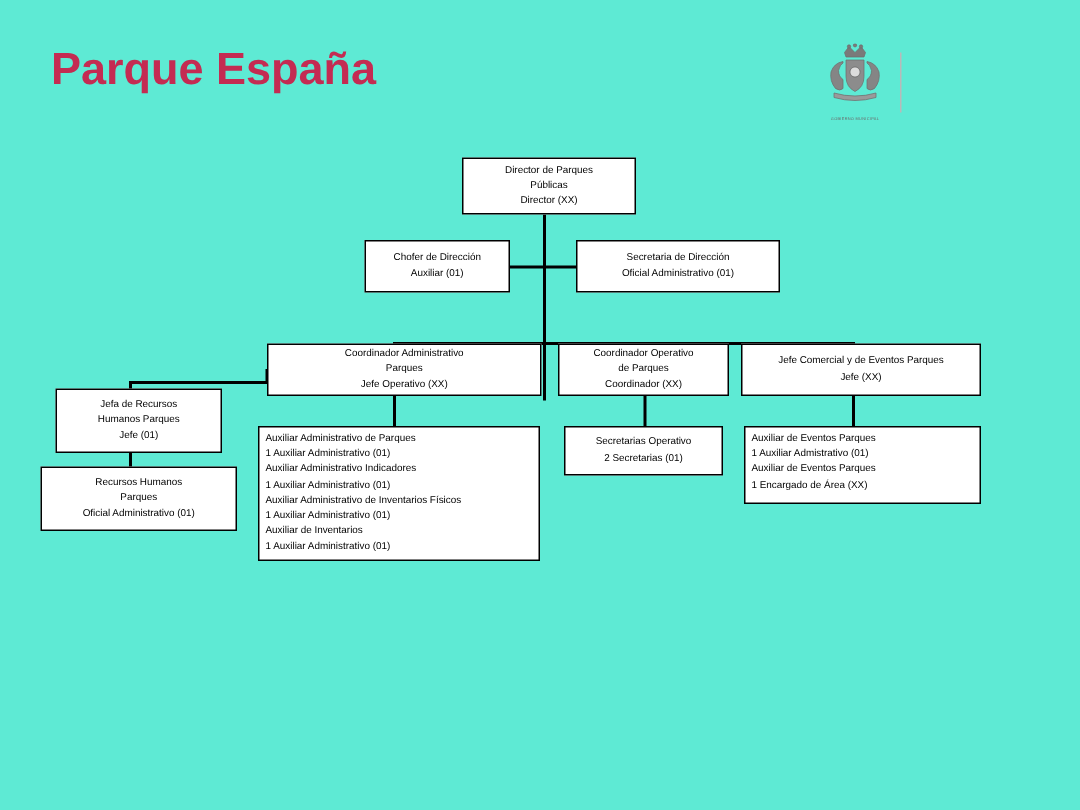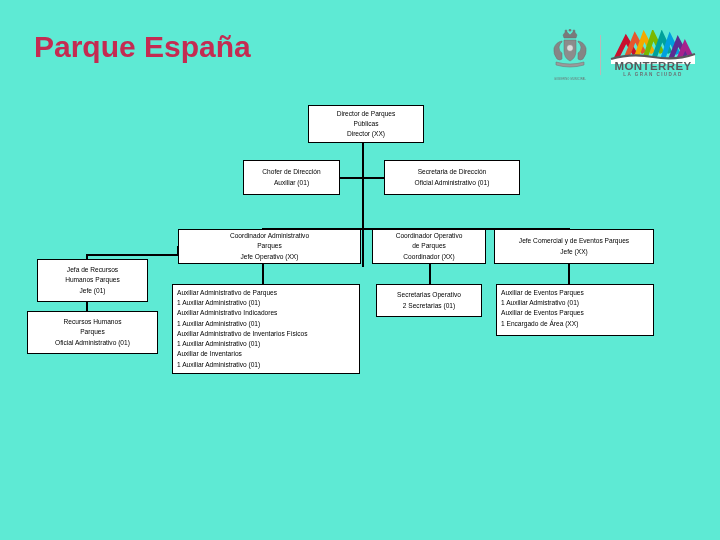--- a/index.html
+++ b/index.html
@@ -163,38 +163,20 @@
           <path d="M30 12 Q36 13 38 19 Q39 25 35 30 Q32 32 30 30 L30 24 Q33 22 33 18 Q32 14 30 13 Z" fill="#858585"></path>
 
           <path d="M8 33 Q22 37 36 33 L36 36 Q22 40 8 36 Z" fill="#9a9a9a"></path>
         </g>
       </svg>
       <div id="crest-caption">GOBIERNO MUNICIPAL</div>
     </div>
 
     <div id="logo-divider"></div>
 
-    <div id="monterrey-logo">
-      <svg width="88" height="34" viewBox="0 0 88 34" aria-hidden="true">
-        <g fill="none" stroke-width="5" stroke-linecap="butt">
-          <path d="M6 31 L17 9 L26 24" stroke="#C8102E"></path>
-          <path d="M16 31 L26 7  L35 23" stroke="#E4572E"></path>
-          <path d="M26 31 L35 6  L44 23" stroke="#F2A900"></path>
-          <path d="M35 31 L44 5  L53 23" stroke="#7AB800"></path>
-          <path d="M44 31 L53 6  L61 23" stroke="#00A19A"></path>
-          <path d="M53 31 L61 8  L69 24" stroke="#00A0DF"></path>
-          <path d="M61 31 L69 11 L77 26" stroke="#5C2D91"></path>
-          <path d="M69 31 L76 15 L82 27" stroke="#A6228C"></path>
-        </g>
-        <path d="M2 29 Q22 23 44 27 Q66 31 86 24 L86 34 L2 34 Z" fill="#ffffff"></path>
-        <path d="M2 29 Q22 23 44 27 Q66 31 86 24" fill="none" stroke="#58595B" stroke-width="2.2"></path>
-      </svg>
-      <div id="mty-wordmark">MONTERREY</div>
-      <div id="mty-tagline">LA GRAN CIUDAD</div>
-    </div>
 
   </div>
 
   <div id="org-chart">
 
     <div class="connector v" style="left:362px; top:143px; height:124px;"></div>
 
     <div class="connector h" style="left:340px; top:177px; width:130px;"></div>
 
     <div class="connector h" style="left:262px; top:228px; width:306px;"></div>

